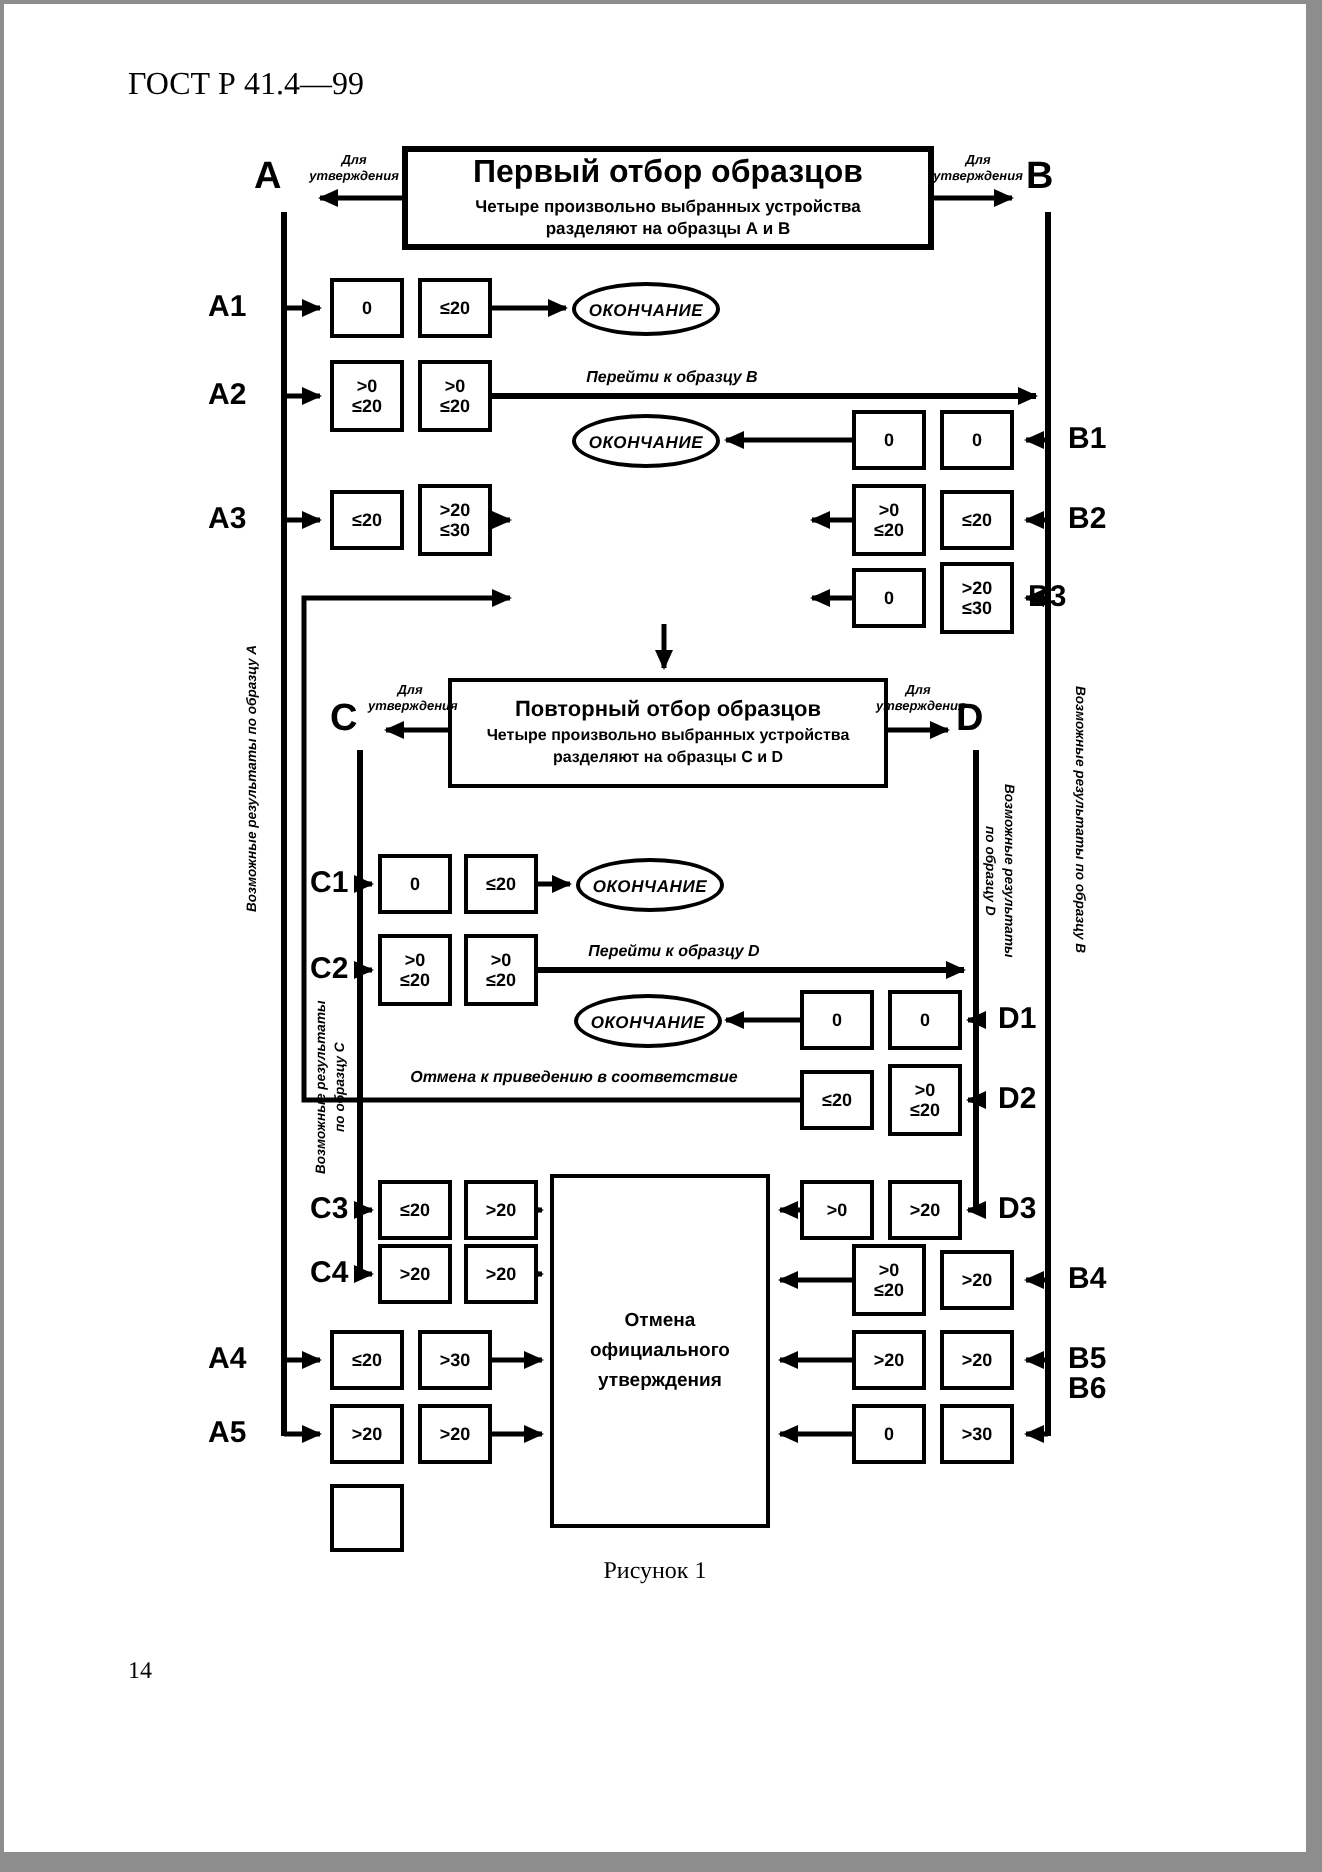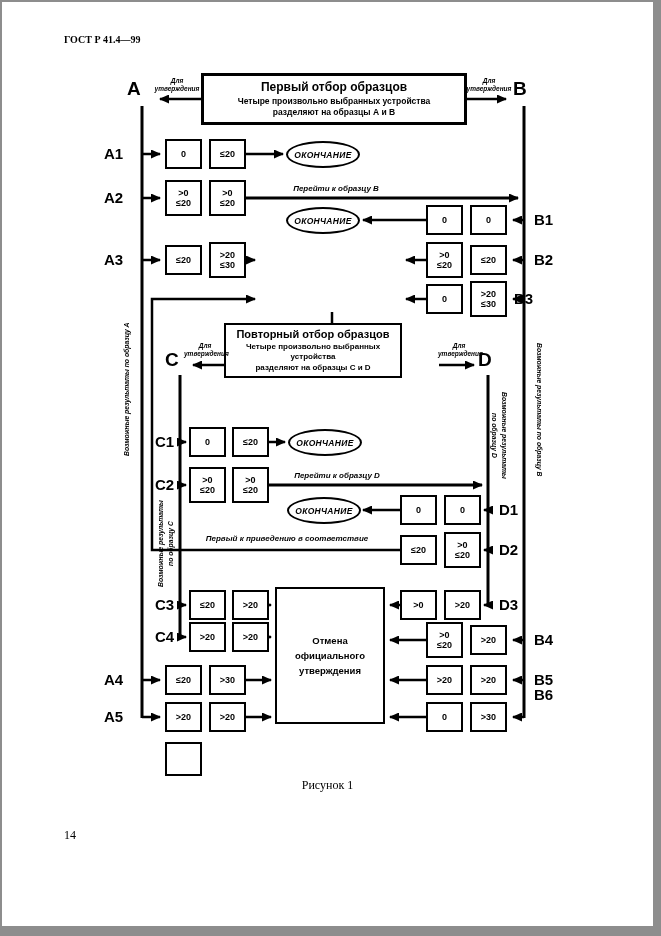--- a/index.html
+++ b/index.html
@@ -1,20 +1,20 @@
 <!DOCTYPE html>
 <html><head>
 <meta charset="utf-8">
 <style>
   html,body{margin:0;padding:0}
   body{background:#8d8d8d;font-family:"Liberation Sans",sans-serif;color:#000}
   #frame{position:relative;width:661px;height:936px;background:#8d8d8d;overflow:hidden}
   #page{position:absolute;left:2px;top:2px;width:651px;height:924px;background:#ffffff}
   .t{position:absolute}
-  .hdr{font-family:"Liberation Serif",serif;font-weight:bold;font-size:10px}
+  .hdr{font-family:"Liberation Serif",serif;font-weight:normal;font-size:16px}
   .caption{font-family:"Liberation Serif",serif;font-size:12px;text-align:center}
   .pagenum{font-family:"Liberation Serif",serif;font-size:12px}
   svg.cv{position:absolute;left:0;top:0}
   .node{font-weight:bold;font-size:19px;line-height:1}
   .rlabel{font-weight:bold;font-size:15px;line-height:1}
   .vbox{position:absolute;width:37px;border:2.5px solid #000;background:#fff;box-sizing:border-box;
         display:flex;align-items:center;justify-content:center;text-align:center;
         font-weight:bold;font-size:9px;line-height:1.15;white-space:pre-line}
   .h1{height:30px}.h2{height:36px}
   .pbox{position:absolute;border:3px solid #000;background:#fff;box-sizing:border-box;
@@ -104,33 +104,33 @@
       <path d="M244,678 H269" stroke-width="2.5" marker-end="url(#arr)"></path>
       <path d="M244,715 H269" stroke-width="2.5" marker-end="url(#arr)"></path>
       <path d="M398,603 H388" stroke-width="2.5" marker-end="url(#arr)"></path>
       <path d="M424,638 H388" stroke-width="2.5" marker-end="url(#arr)"></path>
       <path d="M424,678 H388" stroke-width="2.5" marker-end="url(#arr)"></path>
       <path d="M424,715 H388" stroke-width="2.5" marker-end="url(#arr)"></path>
     </g>
   </svg>
 
   <div class="pbox" style="left:199px;top:71px;width:266px;height:52px">
-    <div class="ti" style="font-size:12px">Первый отбор образцов</div>
+    <div class="ti" style="font-size:16px">Первый отбор образцов</div>
     <div class="su" style="font-size:8.5px">Четыре произвольно выбранных устройства
 разделяют на образцы А и В</div>
   </div>
 
 
-  <div class="pbox" style="left:222px;top:321px;width:178px;height:55px;border-width:2.5px">
+  <div class="pbox" style="left:222px;top:337px;width:220px;height:55px;border-width:2.5px">
     <div class="ti" style="font-size:11px">Повторный отбор образцов</div>
     <div class="su" style="font-size:8px">Четыре произвольно выбранных устройства
 разделяют на образцы С и D</div>
   </div>
 
-  <div class="pbox" style="left:273px;top:585px;width:110px;height:137px;border-width:2.5px">
+  <div class="pbox" style="left:273px;top:585px;width:110px;height:177px;border-width:2.5px">
     <div class="ti" style="font-size:9.5px;line-height:1.6">Отмена
 официального
 утверждения</div>
   </div>
 
   <div class="t node" style="left:125px;top:77px">A</div>
   <div class="t node" style="left:511px;top:77px">B</div>
   <div class="t node" style="left:163px;top:348px">C</div>
   <div class="t node" style="left:476px;top:348px">D</div>
 
@@ -143,21 +143,21 @@
   <div class="tiny" style="left:436px;top:340px;width:42px">Для
 утверждения</div>
 
   <div class="ell" style="left:284px;top:139px">ОКОНЧАНИЕ</div>
   <div class="ell" style="left:284px;top:205px">ОКОНЧАНИЕ</div>
   <div class="ell" style="left:286px;top:427px">ОКОНЧАНИЕ</div>
   <div class="ell" style="left:285px;top:495px">ОКОНЧАНИЕ</div>
 
   <div class="flab" style="left:244px;top:182px;width:180px">Перейти к образцу В</div>
   <div class="flab" style="left:245px;top:469px;width:180px">Перейти к образцу D</div>
-  <div class="flab" style="left:185px;top:532px;width:200px">Первый к приведению в соответствие</div>
+  <div class="flab" style="left:185px;top:532px;width:200px">Отмена к приведению в соответствие</div>
 
   <div class="rot up" style="left:118px;top:295px;width:14px;height:185px">Возможные результаты по образцу А</div>
   <div class="rot down" style="left:529px;top:300px;width:16px;height:215px">Возможные результаты по образцу В</div>
   <div class="rot up" style="left:154px;top:487px;width:20px;height:110px">Возможные результаты
 по образцу С</div>
   <div class="rot down" style="left:487px;top:382px;width:20px;height:102px">Возможные результаты
 по образцу D</div>
 
   <div class="t rlabel" style="left:102px;top:144px">A1</div>
   <div class="vbox h1" style="left:163px;top:137px">0</div>

